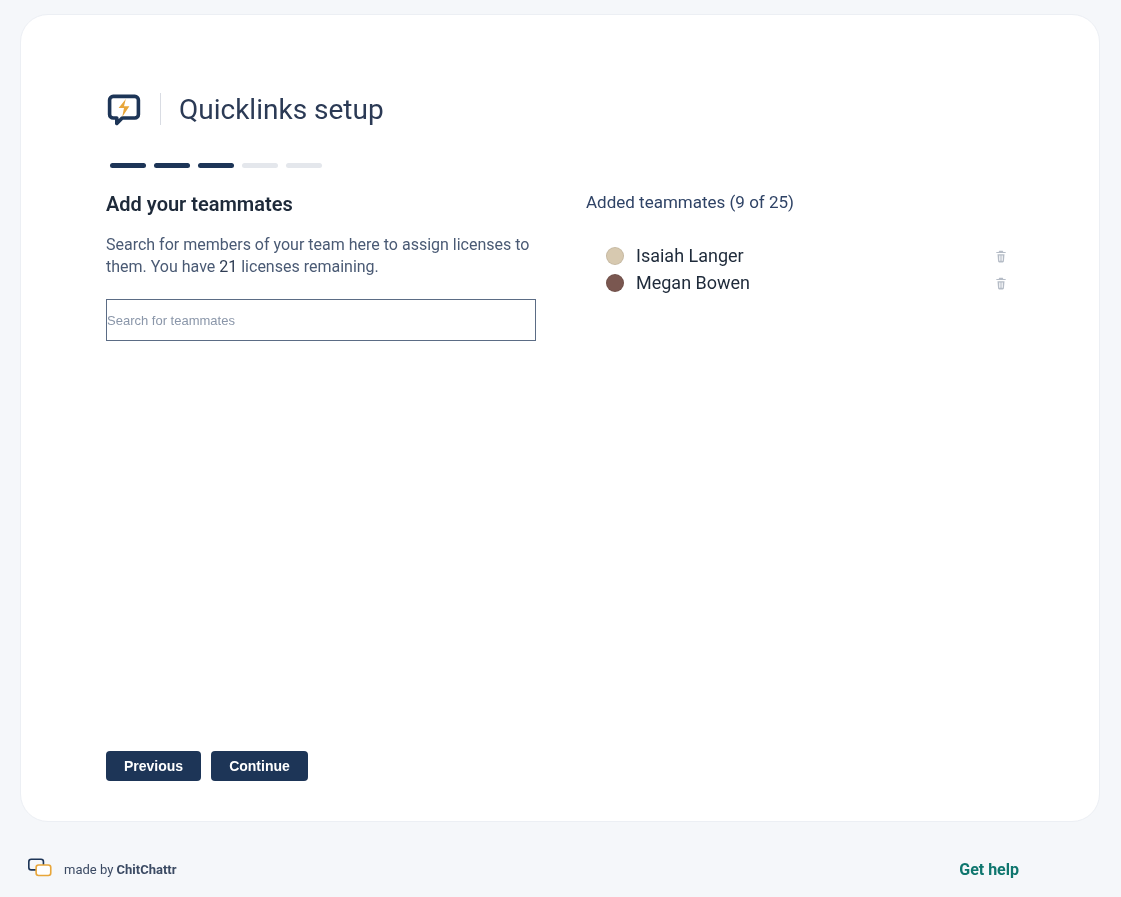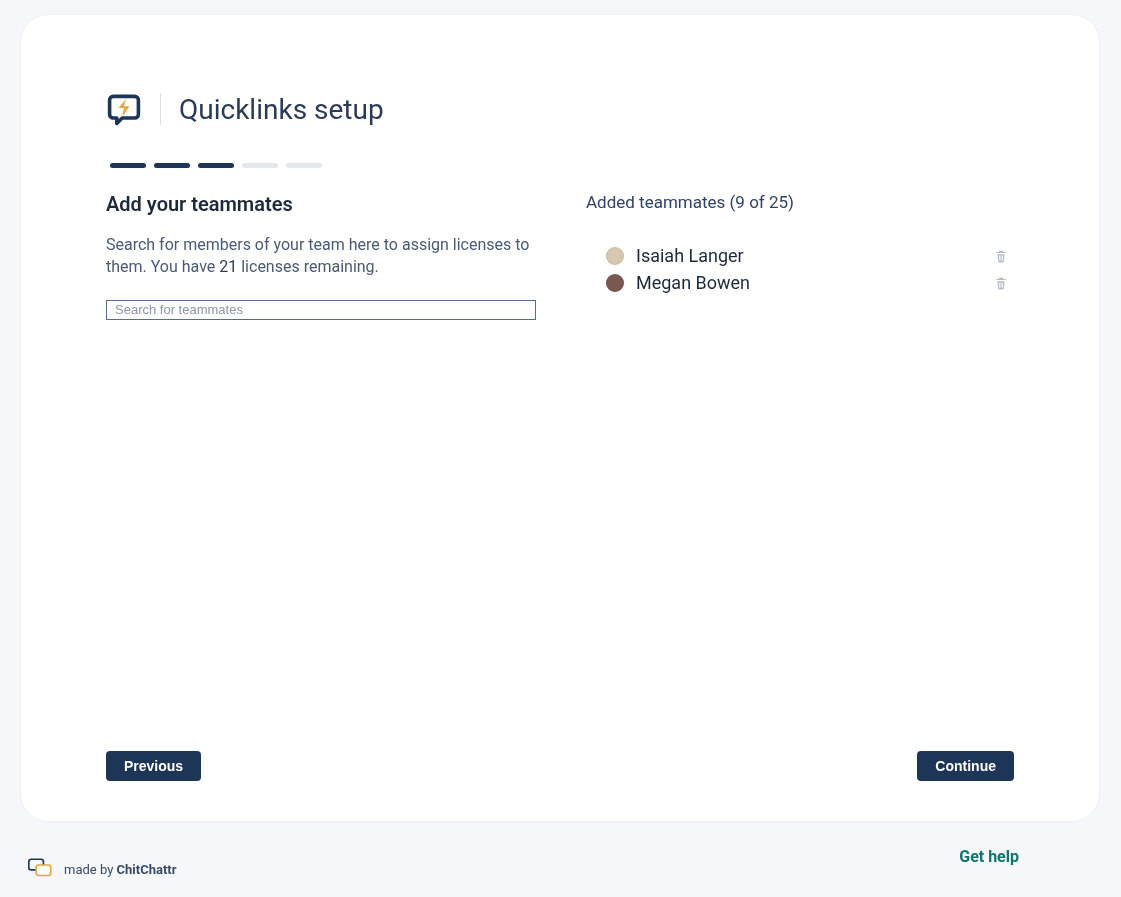--- a/index.html
+++ b/index.html
@@ -69,23 +69,23 @@
   }
   .desc {
     font-size: 16px;
     line-height: 1.35;
     color: #4a5a74;
     margin-bottom: 22px;
   }
   .desc b { font-weight: 400; color: #2f3d54; }
   .search-input {
     width: 100%;
-    height: 20px;
+    height: 42px;
     border: 1px solid #5b6c85;
-    padding: 0 8px;
+    padding: 0 0;
     font-size: 13px;
     color: #a16207;
     background: #fff;
   }
   .search-input::placeholder { color: #8a96a9; }
   .added-title {
     font-size: 17px;
     font-weight: 400;
     color: #2f4366;
     margin-bottom: 30px;
@@ -114,42 +114,42 @@
   .trash {
     width: 14px;
     height: 16px;
     cursor: pointer;
     opacity: .55;
     margin-right: 6px;
   }
   .trash svg { width:14px; height:16px; }
   .footer-buttons {
     display: flex;
-    gap: 16px;
+    gap: 10px;
     margin-top: auto;
     padding-top: 20px;
-    justify-content: space-between;
   }
   .btn {
     background: #1d3557;
     color: #fff;
     border: none;
     border-radius: 4px;
     padding: 7px 18px;
     font-size: 14px;
     font-weight: 600;
     cursor: pointer;
   }
   .page-footer {
     position: absolute;
     left: 0;
     bottom: 0;
     width: 1057px;
     height: 50px;
     display: flex;
+    align-items: center;
     padding: 0 38px 6px 28px;
   }
   .footer-left {
     display: flex;
     align-items: center;
     gap: 10px;
   }
   .footer-text { font-size: 13px; color: #3b4a63; }
   .footer-text b { font-weight: 700; }
   .footer-spacer { flex:1; }

